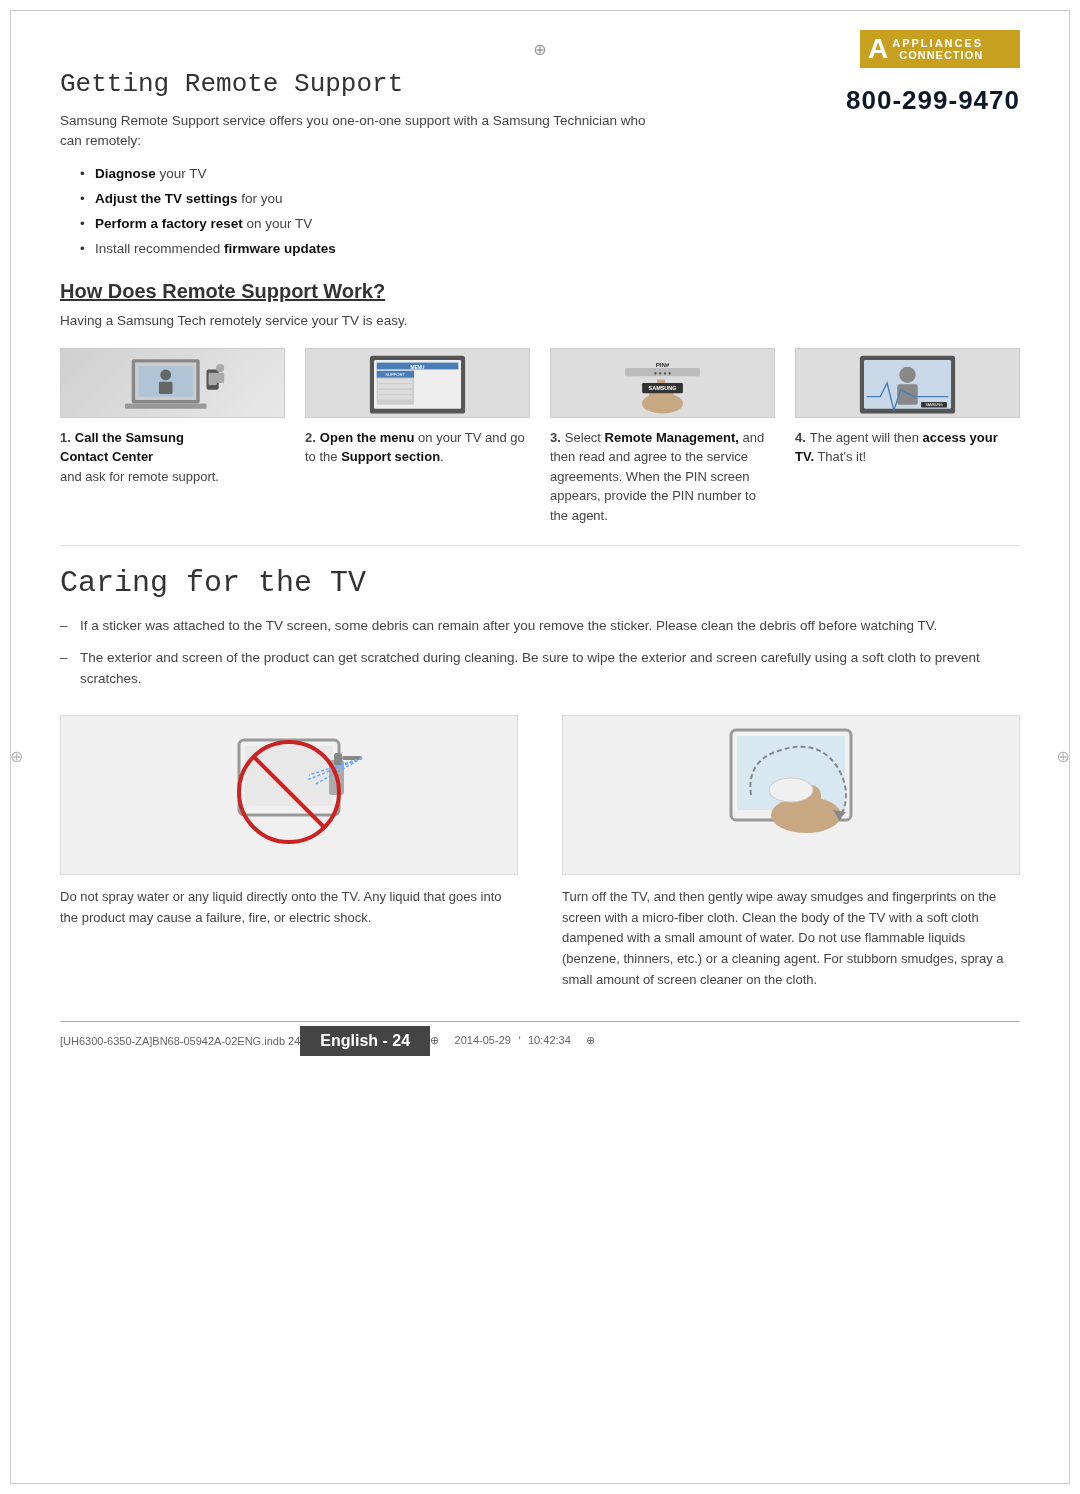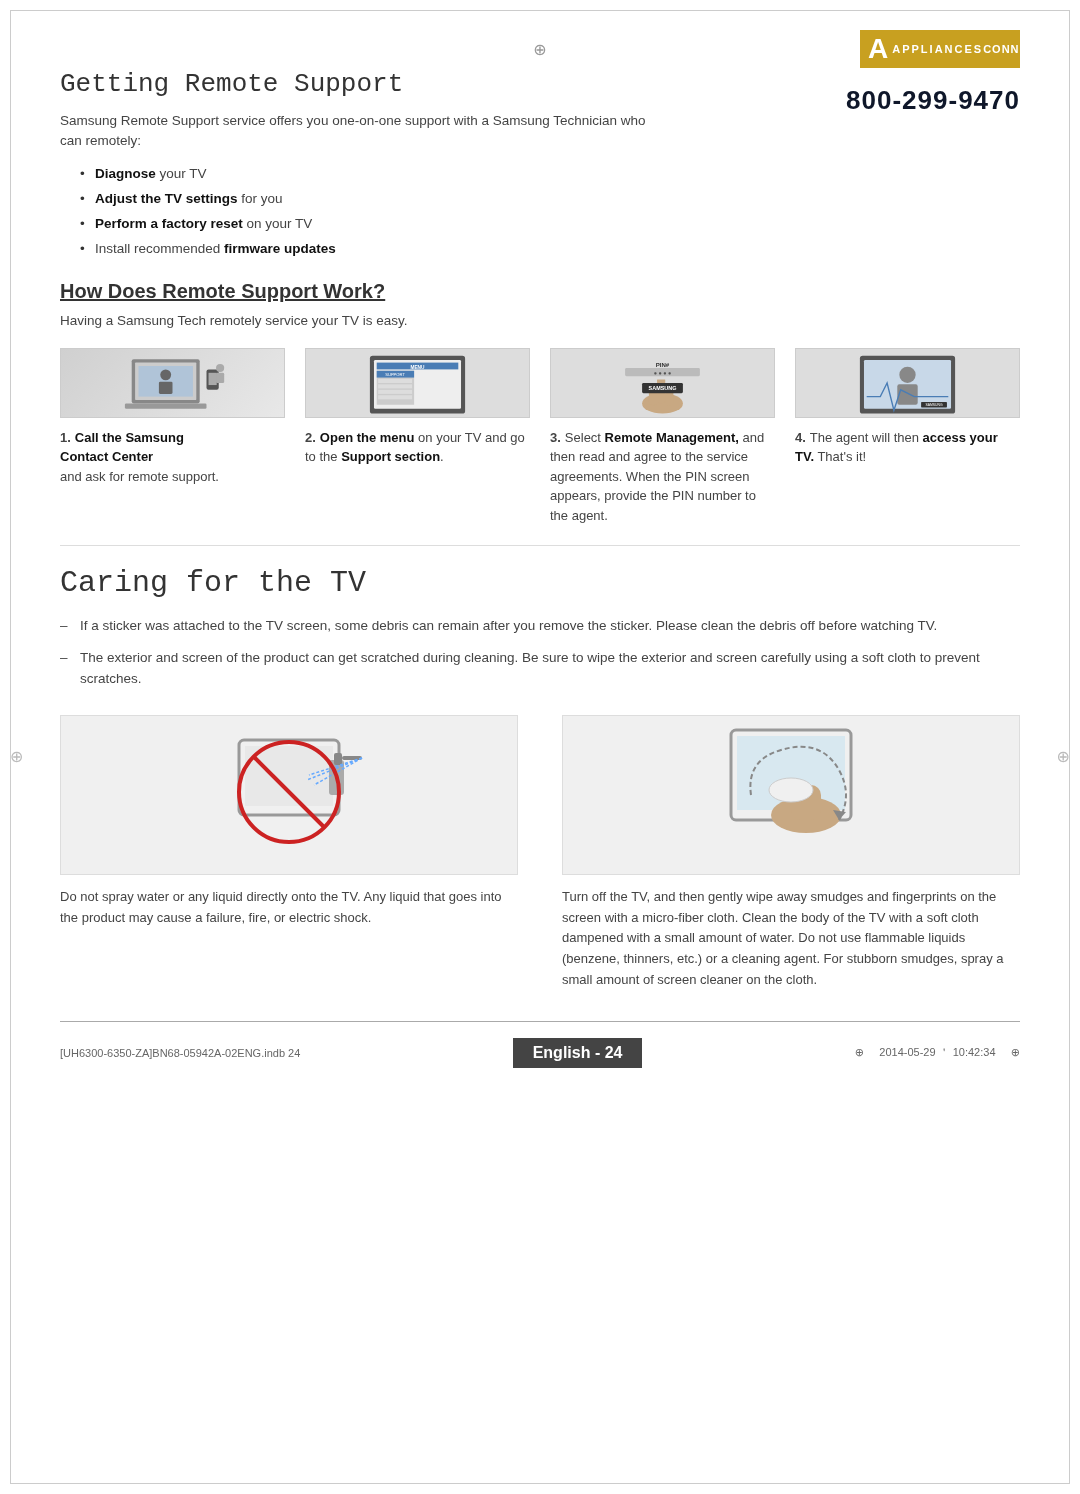--- a/index.html
+++ b/index.html
@@ -225,23 +225,22 @@
       font-size: 13px;
       color: #444;
       line-height: 1.6;
     }
 
     
     .footer {
       position: relative;
       margin-top: 30px;
       border-top: 1px solid #aaa;
-      padding-top: 16px;
-      display: flex;
-      justify-content: space-between;
+      padding-top: 4px;
+      display: flex;
       align-items: center;
     }
 
     .footer-left {
       font-size: 11px;
       color: #666;
     }
 
     .footer-center {
       background: #444;
@@ -289,21 +288,21 @@
       gap: 4px;
     }
     .logo-a {
       font-size: 28px;
       font-weight: 900;
       color: white;
       line-height: 1;
     }
     .logo-text-right {
       display: flex;
-      flex-direction: row;
+      flex-direction: column;
       text-align: right;
     }
     .logo-appliances {
       font-size: 11px;
       font-weight: bold;
       color: white;
       letter-spacing: 2px;
     }
     .logo-connection {
       font-size: 11px;

